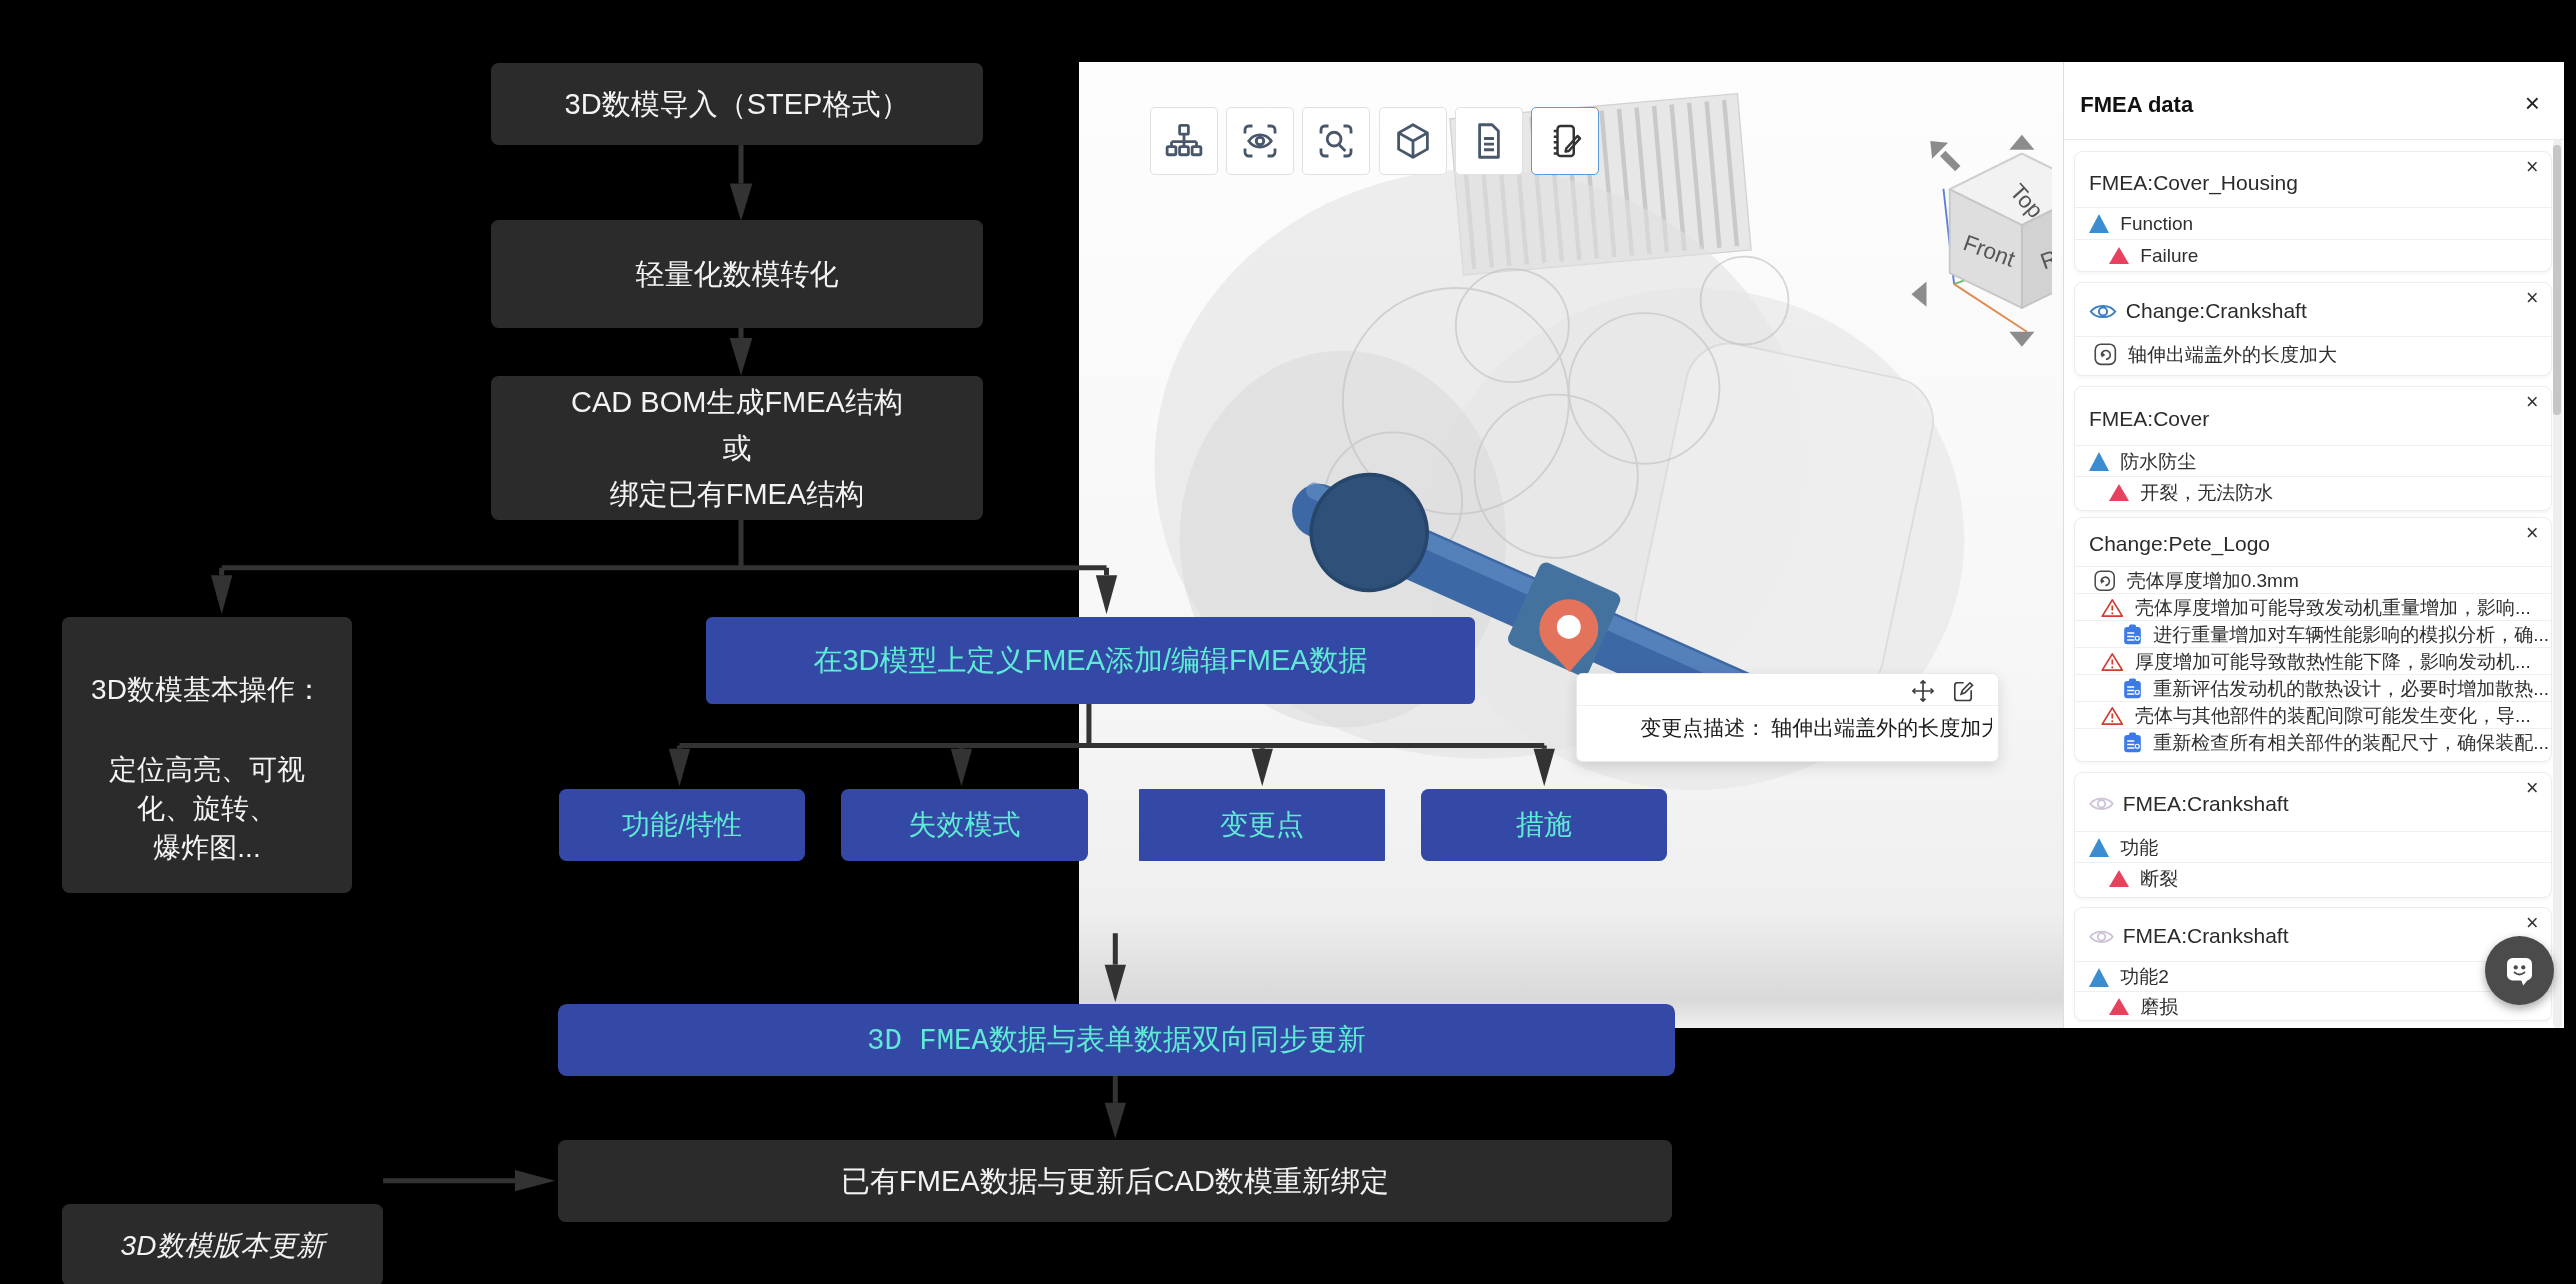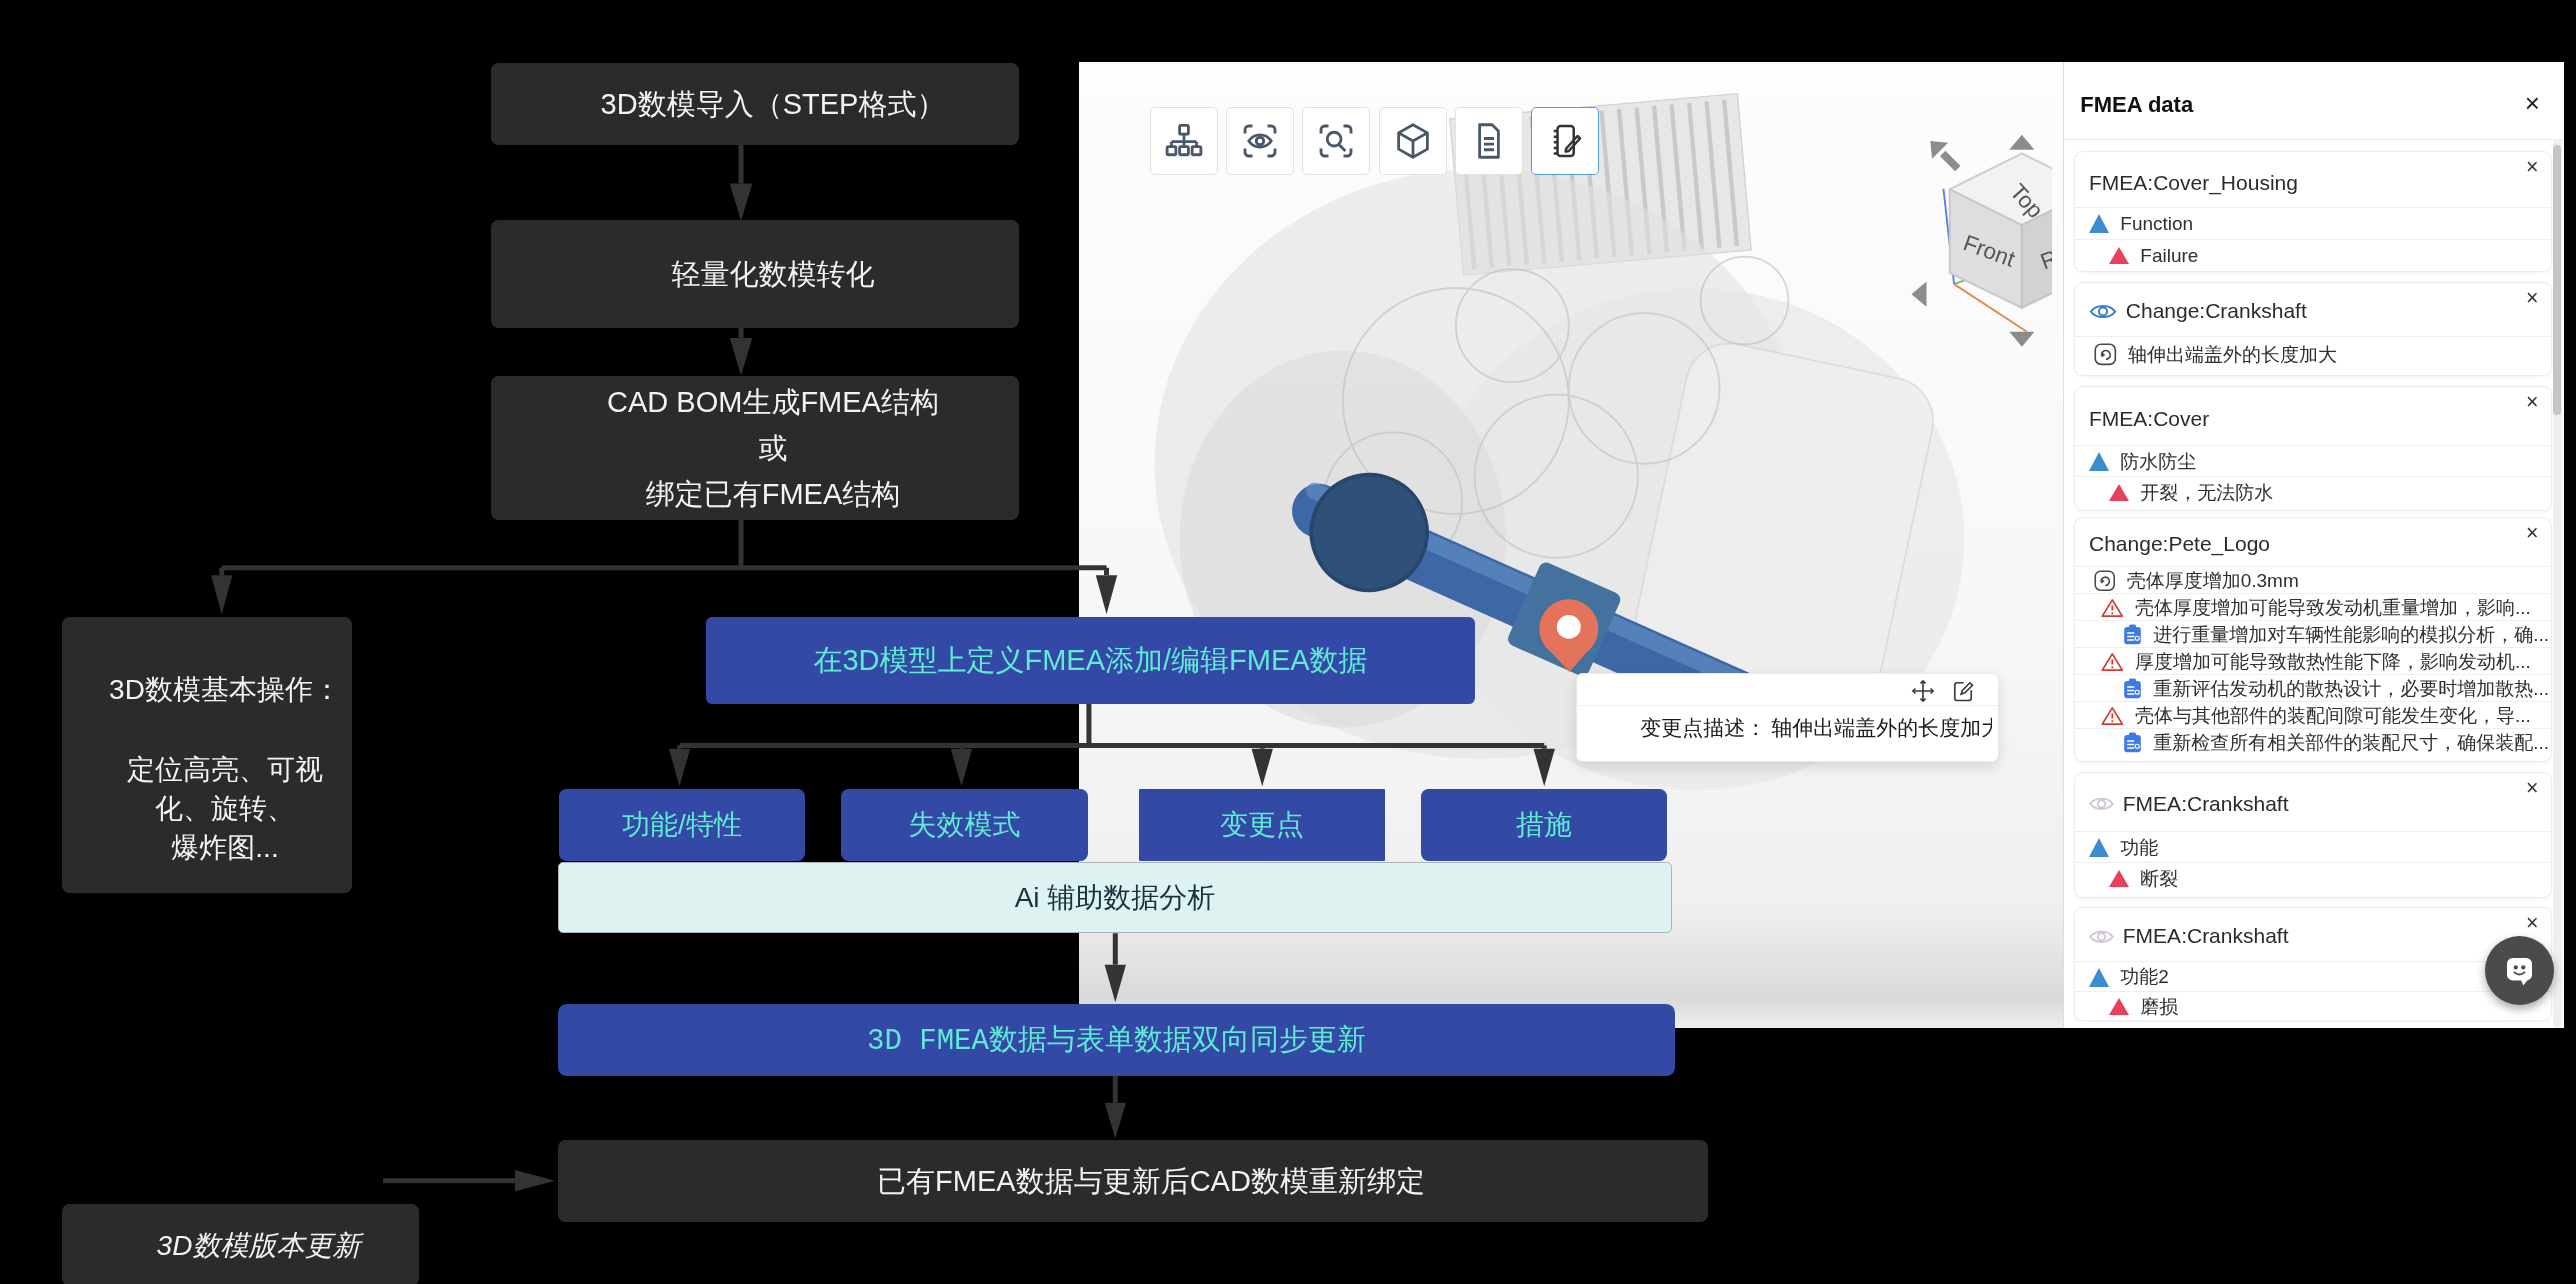--- a/index.html
+++ b/index.html
@@ -39,21 +39,21 @@
   .tri-red{width:0;height:0;border-left:10px solid transparent;border-right:10px solid transparent;
            border-bottom:17.6px solid #e8415f;}
   .rico{flex:0 0 auto;margin-right:11.3px;}
   #scrollbar{position:absolute;right:2.5px;top:77px;width:8.8px;height:889px;background:#efefef;border-radius:4.4px;}
   #scroll-thumb{position:absolute;left:0.6px;top:6.3px;width:7.5px;height:270px;background:#c6c6c6;border-radius:3.8px;}
   #chat-fab{position:absolute;left:421px;top:874px;width:69px;height:69px;border-radius:50%;
             background:#4b4b4b;box-shadow:0 3.8px 10px rgba(0,0,0,.35);display:flex;align-items:center;justify-content:center;}
 
   
   .dark-box{background:#2b2b2b;border-radius:7.5px;color:#f3f3f3;display:flex;flex-direction:column;
-            align-items:center;justify-content:center;text-align:center;z-index:5;font-size:29px;line-height:45px;padding-left:36px;}
+            align-items:center;justify-content:center;text-align:center;z-index:5;font-size:29px;line-height:45px;}
   .blue-box{background:#3449a5;border-radius:6.3px;color:#5eead4;display:flex;align-items:center;justify-content:center;
             text-align:center;z-index:5;font-size:29px;}
   #box-ai{background:#def2f1;border:1.9px solid #a8b6ba;border-radius:5px;color:#16323a;display:flex;align-items:center;
           justify-content:center;z-index:5;font-size:28px;}
   #connectors{left:0;top:0;width:2576px;height:1285px;z-index:4;pointer-events:none;}
 </style>
 </head>
 <body>
 
 <div id="app">
@@ -427,23 +427,20 @@
   <div class="abs blue-box" style="left:841px;top:789px;width:247px;height:72px;font-size:28px;border-radius:7.5px;">
     <span>失效模式</span>
     </div>
   <div class="abs blue-box" style="left:1139px;top:789px;width:246px;height:72px;font-size:28px;border-radius:1px;">
     <span>变更点</span>
     </div>
   <div class="abs blue-box" style="left:1421px;top:789px;width:246px;height:72px;font-size:28px;border-radius:7.5px;">
     <span>措施</span>
     </div>
 
-  <div id="box-ai" class="abs" style="left:558px;top:862px;width:1114px;height:71px;box-sizing:border-box;">
-    <span>Ai 辅助数据分析</span>
-    </div>
 
   <div class="abs blue-box" style="left:558px;top:1004px;width:1117px;height:72px;border-radius:8.8px;font-family:Liberation Mono, monospace;">
     <span>3D FMEA数据与表单数据双向同步更新</span>
     </div>
 
   <div class="abs dark-box" style="left:62px;top:1204px;width:321px;height:82px;font-size:28px;font-style:italic;">
     <span>3D数模版本更新</span>
     </div>
 
   <div class="abs dark-box" style="left:558px;top:1140px;width:1114px;height:82px;">

